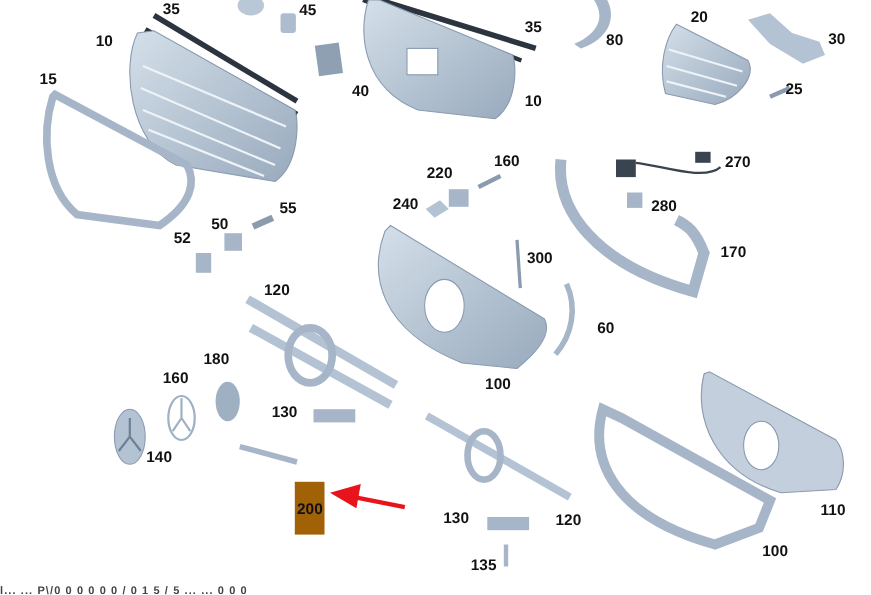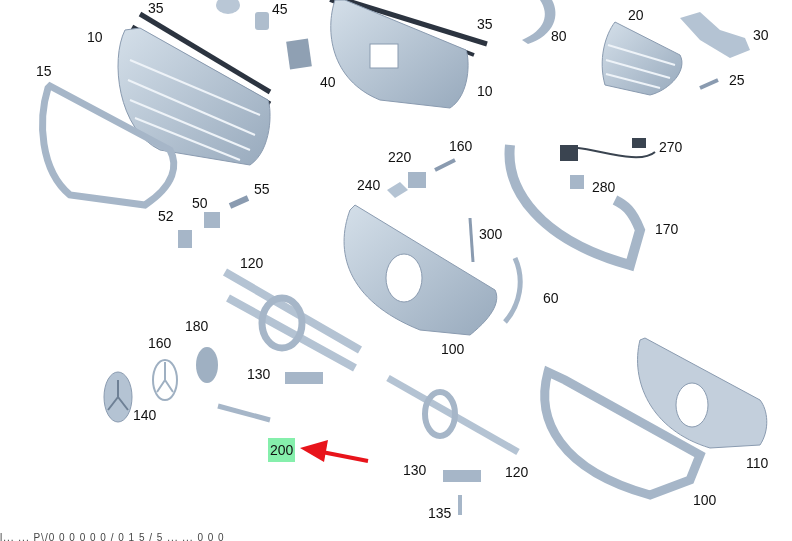--- a/index.html
+++ b/index.html
@@ -1,21 +1,21 @@
 <!DOCTYPE html>
 <html><head>
 <meta charset="utf-8">
 <style>
   html, body { margin: 0; padding: 0; background: #ffffff; }
   body { width: 792px; height: 541px; position: relative; overflow: hidden;
          font-family: "Liberation Sans", sans-serif; }
-  #diagram { position: absolute; left: 0; top: 0; width: 792px; height: 541px; }
+  #diagram { position: absolute; left: 0; top: 0; width: 792px; height: 541px; font-weight: bold; }
   .label { position: absolute; font-size: 14px; color: #111; line-height: 16px;
            white-space: nowrap; cursor: pointer; }
-  .label.hl { background: #86efac; padding: 4px 2px; }
+  .label.hl { background: #a16207; padding: 16px 2px; }
   .footer { position: absolute; left: 0; top: 532px; font-size: 10px; color: #444;
             letter-spacing: 1px; white-space: nowrap; }
   svg { position: absolute; left: 0; top: 0; }
 </style>
 </head>
 <body>
 
 <div id="diagram">
   <svg width="792" height="541" viewBox="0 0 792 541">
     <defs>
@@ -124,21 +124,21 @@
   <span class="label" style="left:148px;top:0px">35</span>
   <span class="label" style="left:272px;top:1px">45</span>
   <span class="label" style="left:87px;top:29px">10</span>
   <span class="label" style="left:36px;top:63px">15</span>
   <span class="label" style="left:320px;top:74px">40</span>
   <span class="label" style="left:477px;top:16px">35</span>
   <span class="label" style="left:477px;top:83px">10</span>
   <span class="label" style="left:551px;top:28px">80</span>
   <span class="label" style="left:628px;top:7px">20</span>
   <span class="label" style="left:753px;top:27px">30</span>
-  <span class="label" style="left:729px;top:72px">25</span>
+  <span class="label" style="left:714px;top:72px">25</span>
   <span class="label" style="left:449px;top:138px">160</span>
   <span class="label" style="left:388px;top:149px">220</span>
   <span class="label" style="left:659px;top:139px">270</span>
   <span class="label" style="left:357px;top:177px">240</span>
   <span class="label" style="left:592px;top:179px">280</span>
   <span class="label" style="left:254px;top:181px">55</span>
   <span class="label" style="left:192px;top:195px">50</span>
   <span class="label" style="left:158px;top:208px">52</span>
   <span class="label" style="left:479px;top:226px">300</span>
   <span class="label" style="left:655px;top:221px">170</span>

